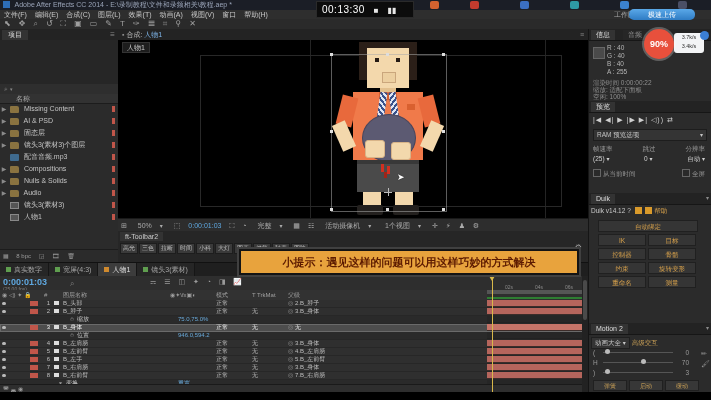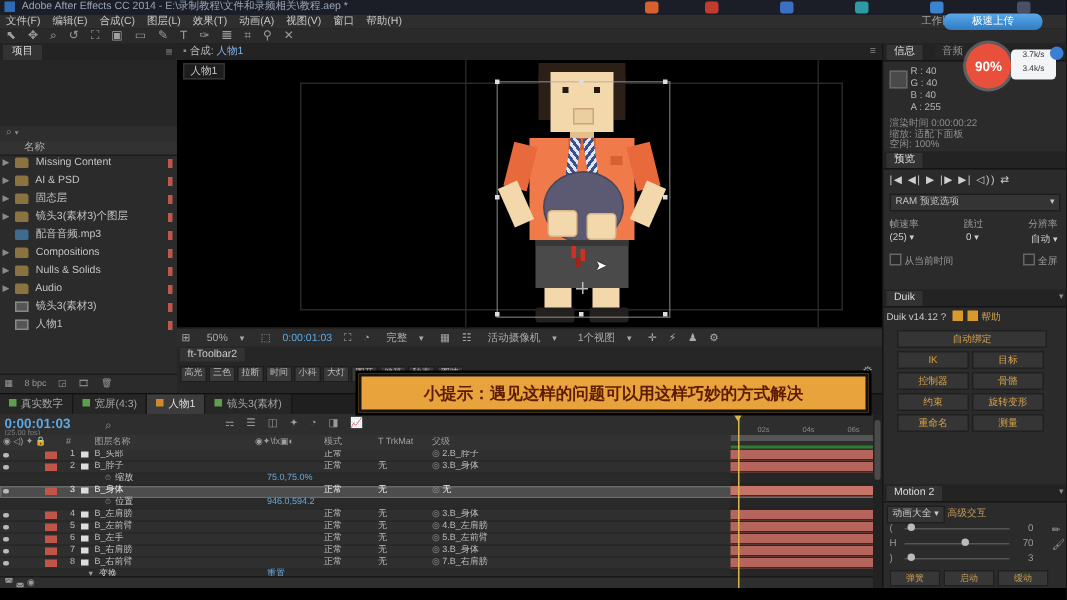--- a/index.html
+++ b/index.html
@@ -57,21 +57,21 @@
   #cursor{position:absolute;left:74px;top:130px;width:7px;height:11px;color:#fff;font-size:9px;text-shadow:0 0 1px #000;}
   
   #vtoolbar{position:absolute;left:0;top:189px;width:470px;height:13px;background:#2d2d2d;border-top:1px solid #191919;font-size:7px;line-height:13px;color:#aaa;white-space:nowrap;}
   #vtoolbar .tc{color:#5fa8e0;}
   #vtoolbar span{margin:0 3px;}
   #fttoolbar{position:absolute;left:0;top:202px;width:470px;height:31px;background:#262626;}
   #fttab{position:absolute;left:2px;top:1px;background:#333;color:#ccc;font-size:7px;line-height:9px;padding:0 5px;}
   #ftbtns{position:absolute;left:2px;top:12px;white-space:nowrap;}
   .ftbtn{display:inline-block;background:#3a3a3a;border:1px solid #1d1d1d;color:#bbb;font-size:6px;line-height:9px;padding:0 2px;margin-right:1px;}
   
-  #tooltip{left:237px;top:247px;width:344px;height:30px;background:#000000;padding:2px;z-index:50;box-sizing:border-box;}
+  #tooltip{left:237px;top:247px;width:344px;height:30px;background:#404040;padding:2px;z-index:50;box-sizing:border-box;}
   #tooltip .inner{width:100%;height:100%;background:#e8a33d;border:2px solid #141414;box-sizing:border-box;
       color:#5d1b00;font-weight:bold;font-size:11px;display:flex;align-items:center;justify-content:center;white-space:nowrap;}
   
   #rightcol{left:588px;top:29px;width:123px;height:363px;background:#2b2b2b;border-left:1px solid #151515;}
   .rtabrow{position:relative;height:11px;background:#232323;border-bottom:1px solid #161616;}
   .rtab{position:absolute;top:1px;height:10px;background:#333;padding:0 5px;font-size:7px;line-height:10px;color:#ddd;}
   .rtab.inactive{background:#262626;color:#8f8f8f;}
   #info-body{position:relative;height:60px;font-size:6.5px;color:#b5b5b5;}
   #info-rgba{position:absolute;left:18px;top:3px;line-height:8px;}
   #info-lines{position:absolute;left:4px;top:38px;line-height:7px;color:#8f8f8f;}
@@ -161,20 +161,25 @@
     <span class="appdot"></span>
     <span>Adobe After Effects CC 2014 - E:\录制教程\文件和录频相关\教程.aep *</span>
     <span class="bgicon" style="left:430px;background:#d3622f;"></span>
     <span class="bgicon" style="left:470px;background:#c23b2e;"></span>
     <span class="bgicon" style="left:520px;background:#3b6fc2;"></span>
     <span class="bgicon" style="left:570px;background:#2e9aa5;"></span>
     <span class="bgicon" style="left:620px;background:#3b82d0;"></span>
     <span class="bgicon" style="left:678px;background:#4a4f66;"></span>
   </div>
 
+  <div class="abs" id="recorder">
+    <span class="t">00:13:30</span>
+    <span class="btn">■</span>
+    <span class="btn">▮▮</span>
+  </div>
   <div class="abs" id="uploadpill">极速上传</div>
 
   <div class="abs" id="menubar">
     <span id="menus"><span class="mi">文件(F)</span><span class="mi">编辑(E)</span><span class="mi">合成(C)</span><span class="mi">图层(L)</span><span class="mi">效果(T)</span><span class="mi">动画(A)</span><span class="mi">视图(V)</span><span class="mi">窗口</span><span class="mi">帮助(H)</span></span>
     <span id="wsarea">
       <span>工作区:</span>
       <span style="color:#d8d8d8;">标准</span>
     </span>
   </div>
 

